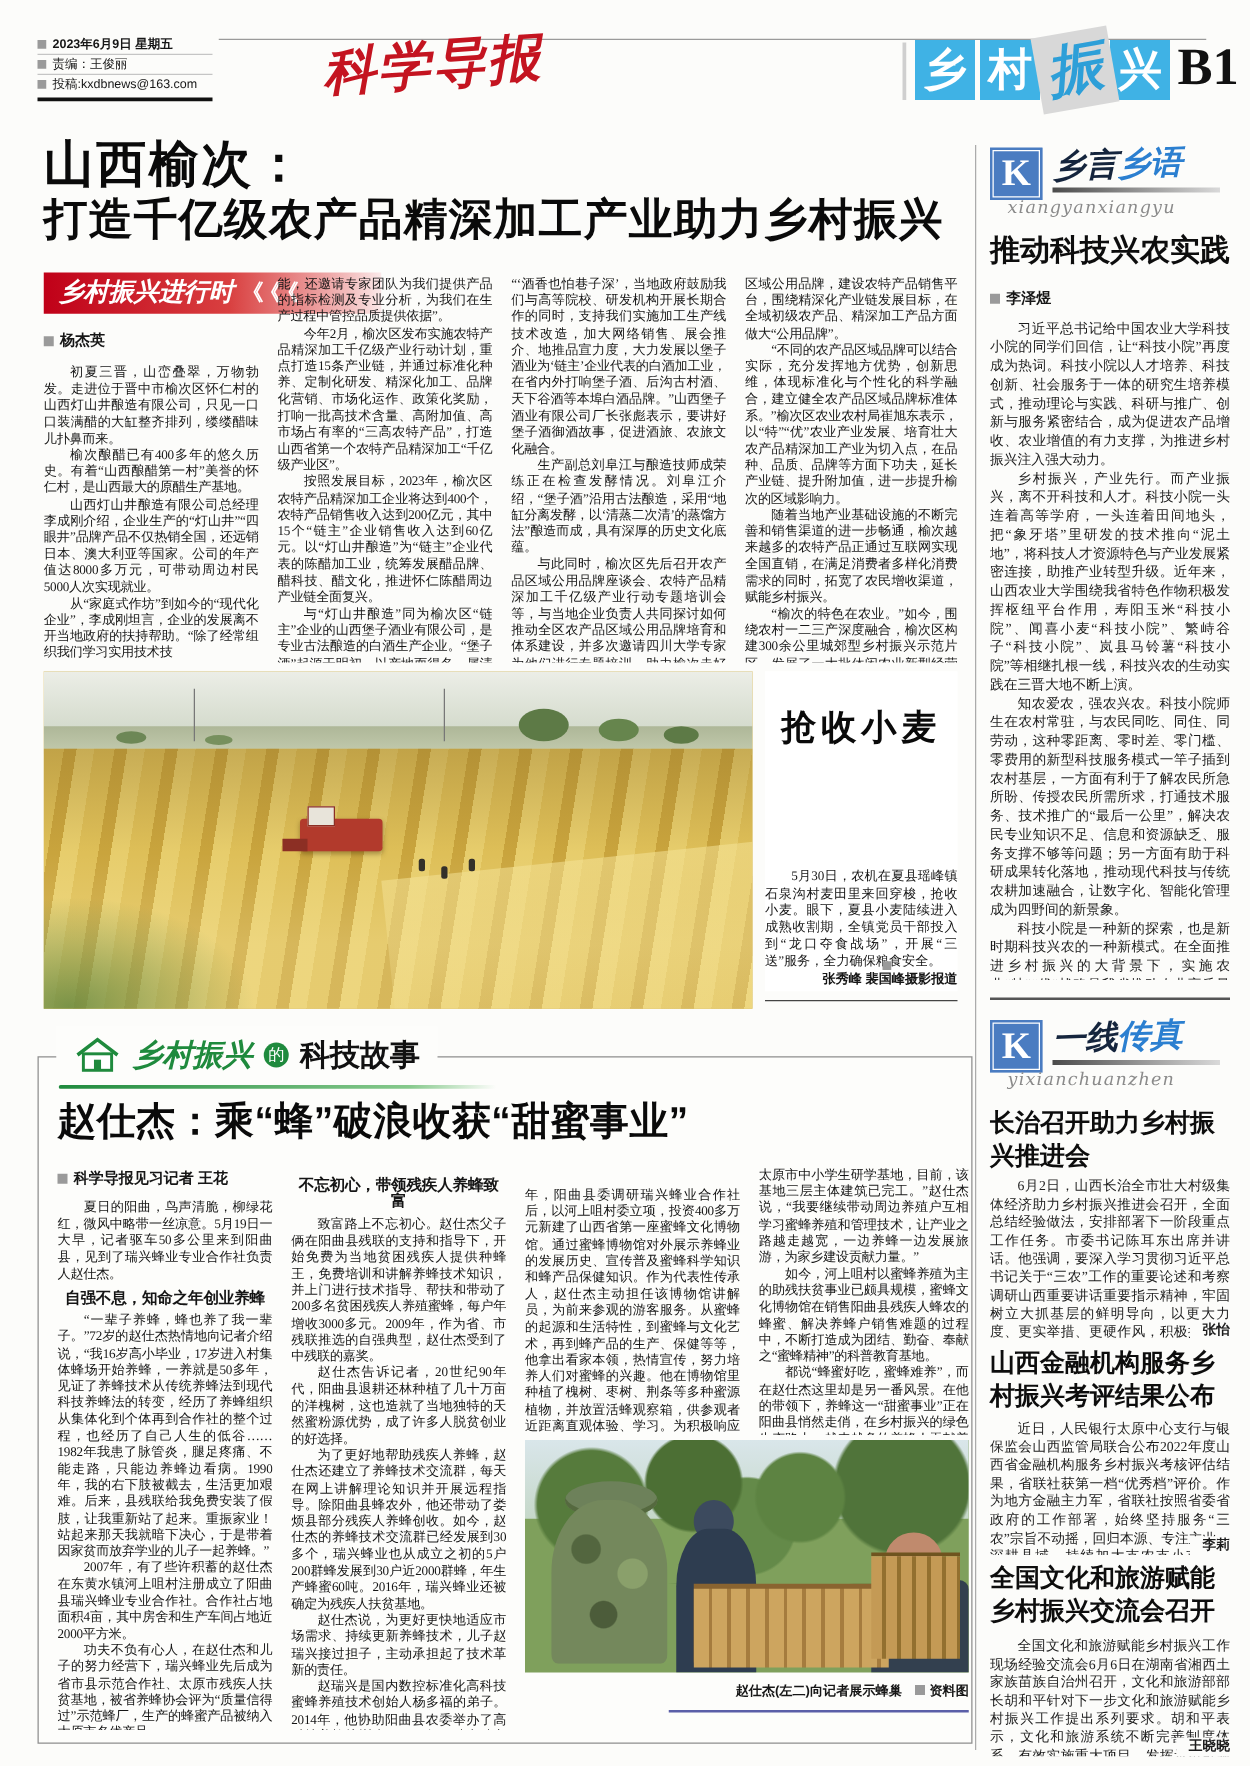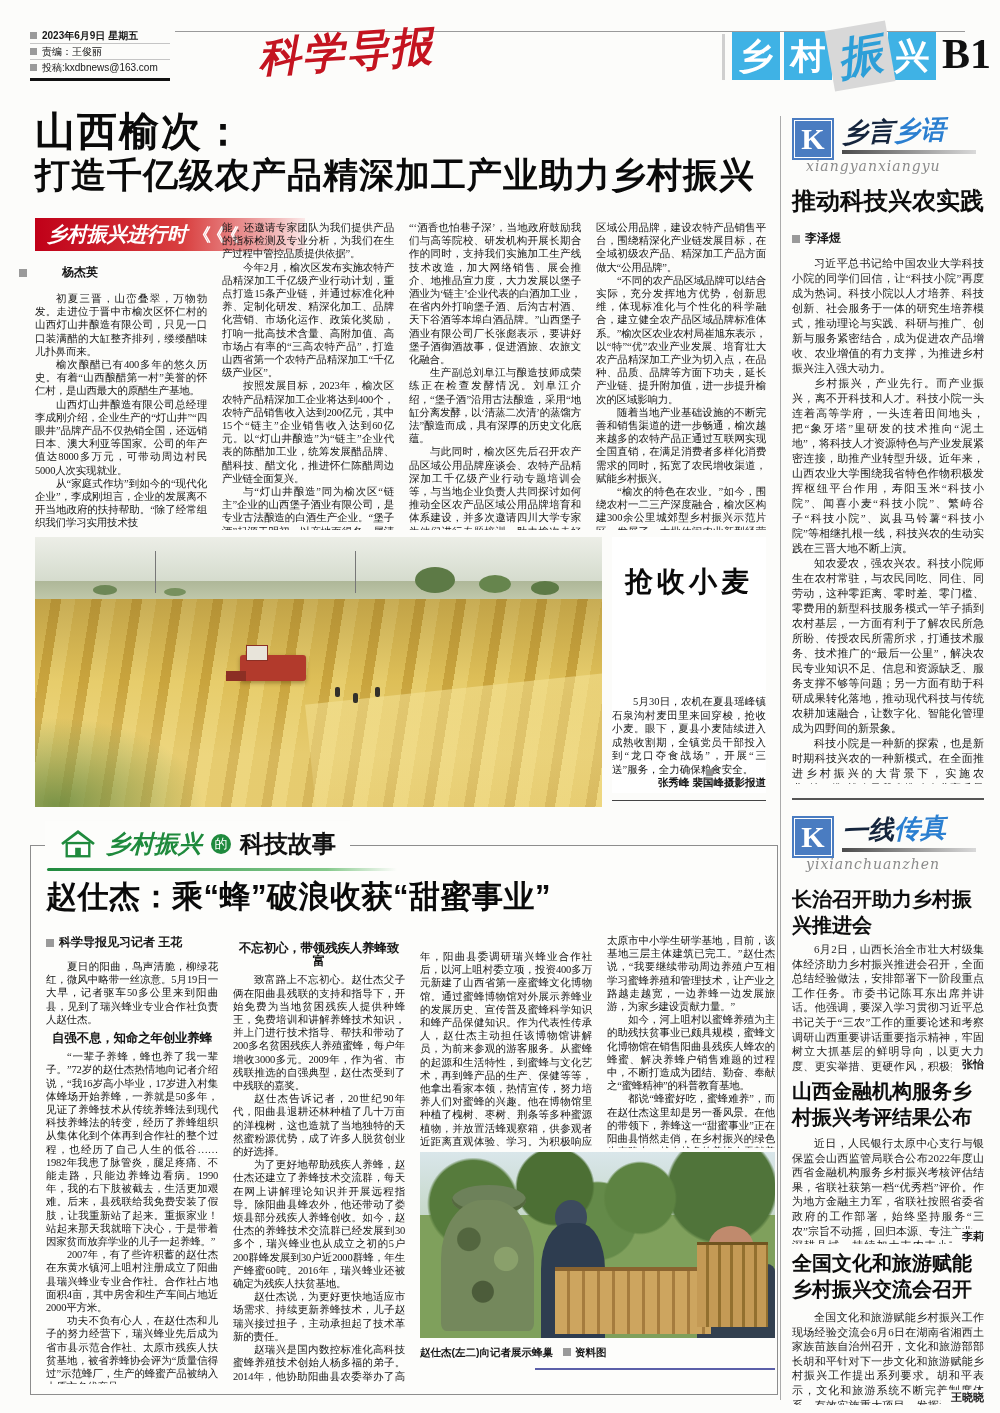--- a/index.html
+++ b/index.html
@@ -23,21 +23,21 @@
                  transform:rotate(-10deg) scale(1.28);}
   .page-no{left:942px;top:30px;font-size:42px;font-weight:900;font-family:"Liberation Serif",serif;color:#111;}
   
   .headline1{left:35px;top:104px;font-size:40px;font-weight:900;font-family:"Liberation Sans",sans-serif;letter-spacing:2px;color:#0a0a0a;}
   .headline2{left:35px;top:152px;width:736px;font-size:35px;font-weight:900;font-family:"Liberation Sans",sans-serif;letter-spacing:1px;white-space:nowrap;color:#0a0a0a;}
   .banner{left:35px;top:218px;width:258px;height:33px;line-height:33px;padding-left:12px;
           background:linear-gradient(90deg,#c00018 0%,#d94040 55%,#f2bcbc 90%,#fbe9e9 100%);
           color:#fff;font-size:20px;font-weight:900;font-style:italic;font-family:"Liberation Sans",sans-serif;}
   .banner .marks{font-style:normal;font-weight:bold;letter-spacing:-4px;margin-left:6px;font-size:18px;}
   .byline{font-size:12px;font-weight:bold;font-family:"Liberation Sans",sans-serif;display:flex;align-items:center;}
-  .main-byline{left:19px;top:264px;gap:30px;}
+  .main-byline{left:35px;top:264px;}
   .acol{width:172px;overflow:hidden;text-align:justify;font-size:10.5px;line-height:13.2px;color:#151515;letter-spacing:-0.2px;}
   .acol p{margin:0;text-indent:2em;}
   .cont p:first-child{text-indent:0;}
   .ac1{left:35px;top:292px;height:238px;}
   .ac2{left:222px;top:221px;height:309px;}
   .ac3{left:409px;top:221px;height:309px;}
   .ac4{left:596px;top:221px;height:309px;width:170px;}
   
   .wheat{left:35px;top:537px;width:567px;height:270px;overflow:hidden;background:#d6b855;}
   .w-sky{position:absolute;left:0;top:0;right:0;height:50px;background:linear-gradient(#eceee7,#d2d9ca);}
@@ -95,21 +95,21 @@
                 radial-gradient(circle at 45% 70%,#4c5c3a 0 10%,rgba(0,0,0,0) 11%),#74885c;}
   .bp-hat1{position:absolute;left:9%;top:18%;width:21%;height:16%;border-radius:50%;background:#6d815a;box-shadow:inset 0 -4px 0 #55693f;}
   .bp-person2{position:absolute;left:34%;top:38%;width:18%;height:62%;border-radius:40% 40% 0 0;background:#2e3d50;}
   .bp-head2{position:absolute;left:38%;top:26%;width:9%;height:18%;border-radius:50%;background:#3c4a5e;}
   .bp-head3{position:absolute;right:6%;top:40%;width:13%;height:24%;border-radius:50%;background:#c08a6d;}
   .bp-body3{position:absolute;right:0;top:60%;width:22%;height:40%;background:#33404f;border-radius:30% 10% 0 0;}
   .bp-hives{position:absolute;left:38%;bottom:2%;width:44%;height:34%;
      background:repeating-linear-gradient(90deg,#cda55f 0 12px,#a57c3e 12px 15px);box-shadow:0 -4px 0 #8a6430;}
   .bp-hive2{position:absolute;right:2%;bottom:6%;width:20%;height:44%;
      background:repeating-linear-gradient(90deg,#c49a55 0 9px,#93702f 9px 12px);box-shadow:0 -3px 0 #6f541f;}
-  .bee-caption{position:absolute;left:389px;top:500px;width:355px;font-size:10.5px;font-weight:bold;font-family:"Liberation Sans",sans-serif;}
+  .bee-caption{position:absolute;left:389px;top:500px;width:355px;text-align:right;font-size:10.5px;font-weight:bold;font-family:"Liberation Sans",sans-serif;}
   .bee-caption .sq{width:8px;height:8px;margin:0 4px 0 10px;}
   .bee-rule{position:absolute;left:504px;top:522px;width:240px;height:2px;background:#5b5fa8;}
   
   .v-divider{left:780px;top:116px;height:1284px;border-left:1px solid #ababab;width:0;}
   .k-logo{width:42px;height:42px;background:#4a7cc1;color:#fff;text-align:center;line-height:42px;
           font-size:30px;font-weight:900;font-family:"Liberation Serif",serif;
           box-shadow:inset 0 0 0 2px #4a7cc1, inset 0 0 0 3px #fff;}
   .cal-title{font-size:26px;font-weight:900;font-style:italic;font-family:"DejaVu Serif",serif;transform:rotate(-2deg);white-space:nowrap;}
   .cal-dark{color:#15253d;}
   .cal-blue{color:#2b7fd0;}

